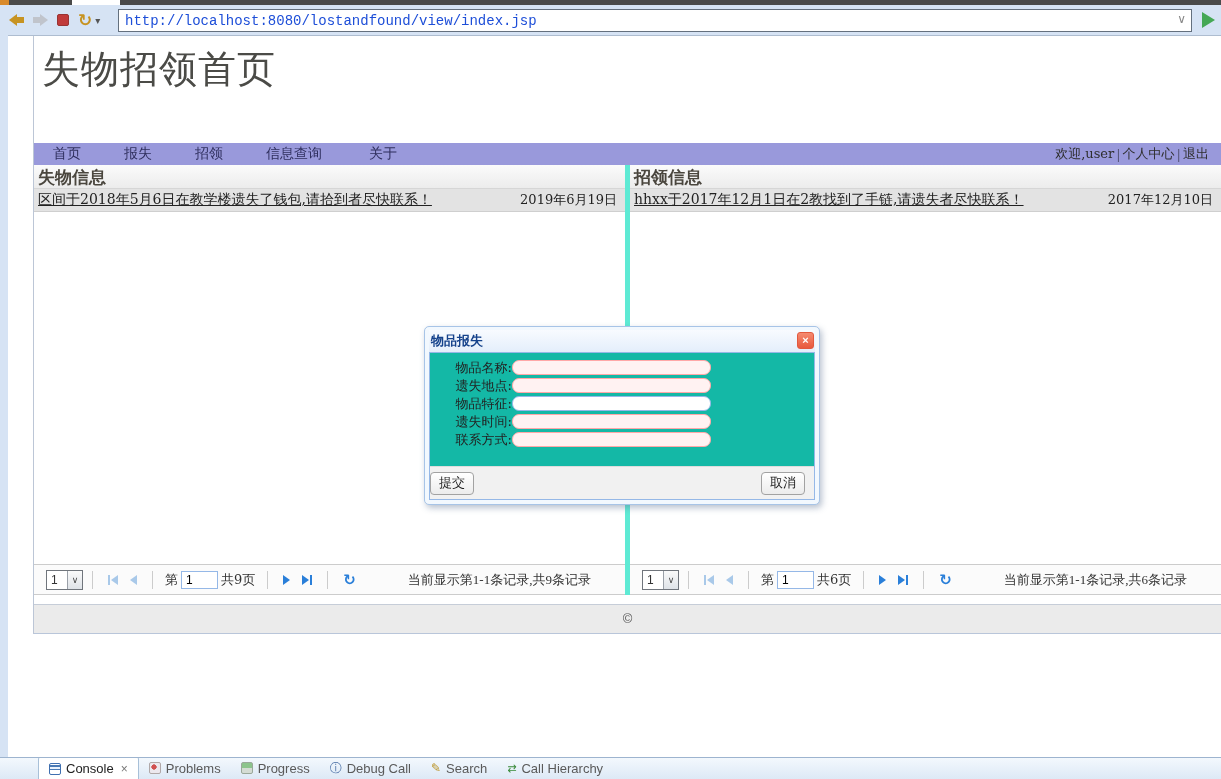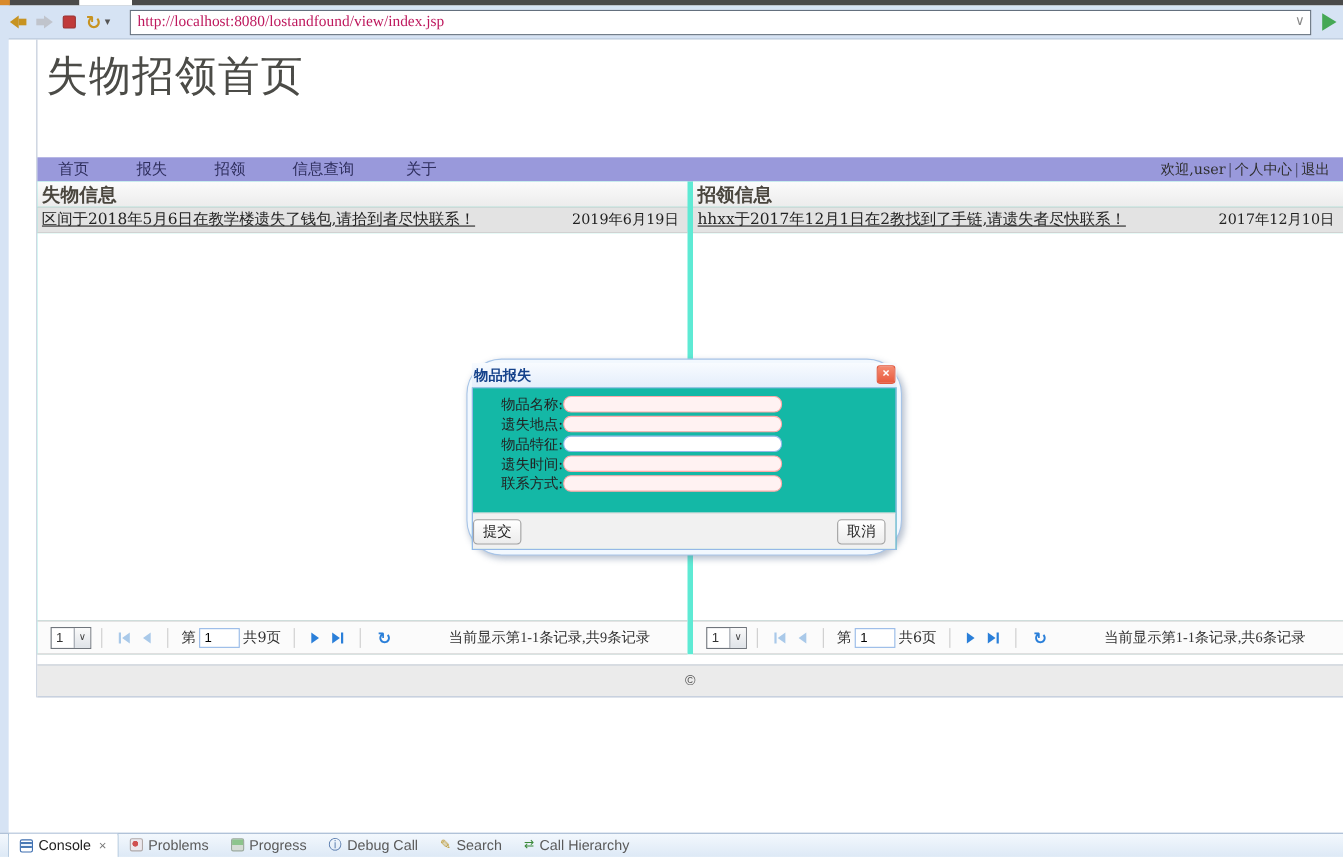--- a/index.html
+++ b/index.html
@@ -22,21 +22,21 @@
   .arr .tail { width:7px; height:6px; }
   .arr.back .tri { border-right:8px solid #c79321; }
   .arr.back .tail { background:#c79321; }
   .arr.fwd .tri { border-left:8px solid #c0c4cc; }
   .arr.fwd .tail { background:#c0c4cc; }
   .stop-sq { width:12px; height:12px; background:#c03a3a; border:1px solid #933; border-radius:2px; }
   .refresh-glyph { color:#c79321; font-size:17px; font-weight:bold; line-height:1; }
   .caret { color:#555; font-size:10px; margin-left:3px; }
   #url-box { position:absolute; left:118px; top:4px; width:1074px; height:23px; }
   #url-input { width:100%; height:100%; border:1px solid #64707e; background:#fff; padding:0 20px 0 6px;
-    font-size:14px; font-family:Liberation Serif, serif; color:#be185d; }
+    font-size:14px; font-family:Liberation Mono, monospace; color:#1d4ed8; }
   #url-chevron { position:absolute; right:6px; top:3px; color:#888; font-size:12px; }
   #go-btn { position:absolute; right:6px; top:7px; width:0; height:0; border-top:8px solid transparent;
     border-bottom:8px solid transparent; border-left:13px solid #45a855; cursor:pointer; }
 
   
   #viewport { position:absolute; left:8px; top:36px; width:1213px; height:721px; background:#fff; }
   #content { position:absolute; left:25px; top:0; width:1188px; border-left:1px solid #bcc6d6; }
 
   .title-block { height:107px; padding:8px 0 0 8px; }
   .page-title { font-family:"DejaVu Serif","Liberation Serif",serif; font-weight:normal;
@@ -121,21 +121,21 @@
     border:1px solid #a2a2a2; border-radius:4px; font-size:13px; color:#222; cursor:pointer;
     font-family:"DejaVu Serif","Liberation Serif",serif; }
 
   
   #console-bar { position:absolute; left:0; bottom:0; width:1221px; height:22px;
     background:linear-gradient(#f3f8fd,#dde9f6); border-top:1px solid #9db4cf; overflow:hidden;
     display:flex; align-items:flex-end; }
   .ide-tab { display:flex; align-items:center; gap:5px; height:26px; padding:4px 10px 0 10px;
     font-size:13px; color:#5a5a5a; white-space:nowrap; cursor:pointer; }
   .ide-tab.active { background:#fff; border:1px solid #a8c0d8; border-bottom:none;
-    border-radius:7px 7px 0 0; color:#222; margin-left:7px; }
+    border-radius:7px 7px 0 0; color:#222; margin-left:38px; }
   .tab-close { color:#777; font-size:12px; margin-left:2px; }
   .ico { display:inline-block; width:12px; height:12px; border-radius:2px; }
   .ico.console { border:1px solid #3f6fb0;
     background:linear-gradient(#fff 15%, #4a7ab5 15% 30%, #eaf2fc 30% 50%, #4a7ab5 50% 65%, #fff 65%); }
   .ico.problems { border:1px solid #b0a8a8;
     background:radial-gradient(circle at 4px 4px, #d05050 2.4px, #ece8ee 2.9px); }
   .ico.progress { border:1px solid #9aa89a;
     background:linear-gradient(#8cc48c 50%, #d4dcd4 50%); }
   .glyph-ico { font-size:12px; line-height:1; }
   .glyph-ico.debug { color:#4a6fa5; }
@@ -277,21 +277,21 @@
           <span class="pgr-refresh">↻</span>
           <span class="pgr-status">当前显示第1-1条记录,共6条记录</span>
         </div>
       </div>
     </div>
 
     <div class="footer-gap"></div>
     <div class="site-footer">©</div>
   </div>
 
-  <div id="dialog" style="position:absolute; left:416px; top:290px;border-radius:32px;">
+  <div id="dialog" style="position:absolute; left:416px; top:290px;">
     <div class="dlg-header">
       <span class="dlg-title">物品报失</span>
       <span class="dlg-close">×</span>
     </div>
     <div class="dlg-inner">
       <div class="dlg-body">
         <div class="form-row">
           <span class="form-label">物品名称:</span>
           <input class="form-input invalid" value="" style="">
         </div>

